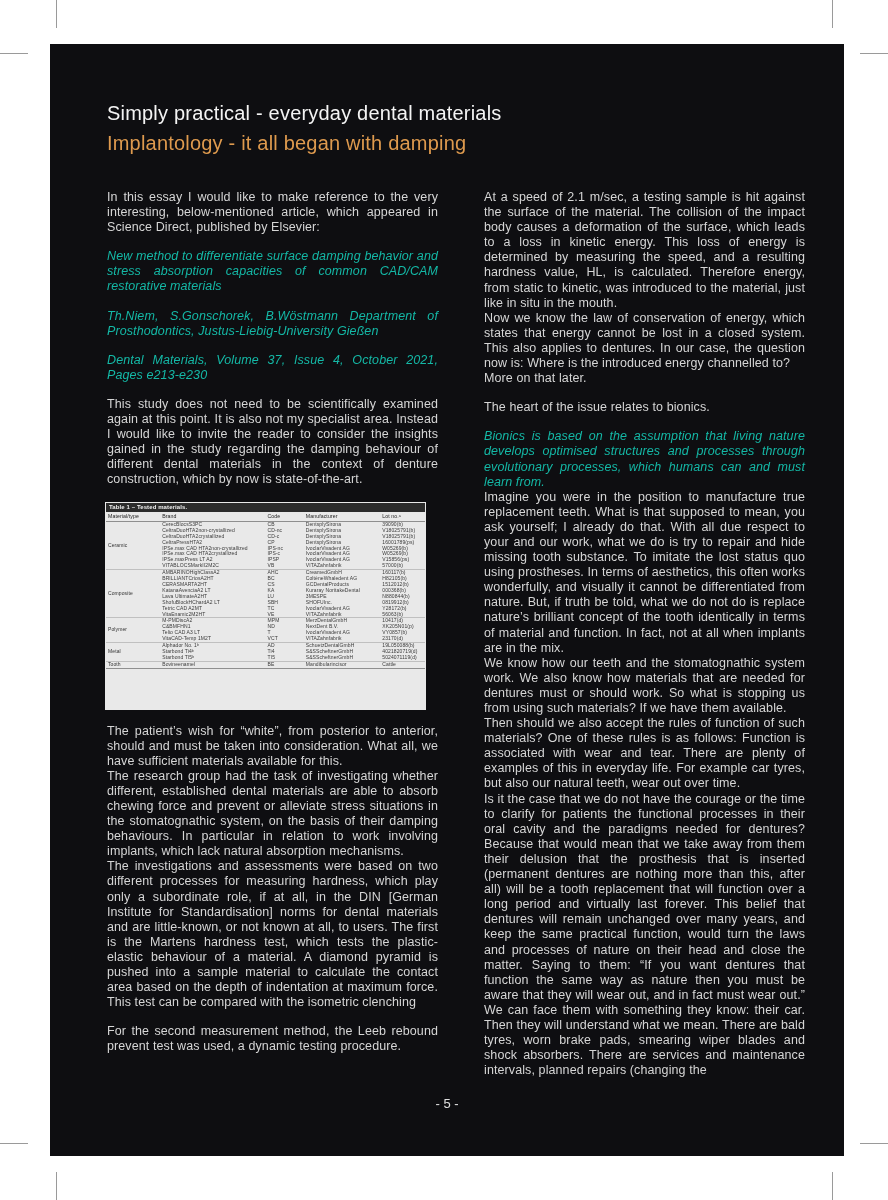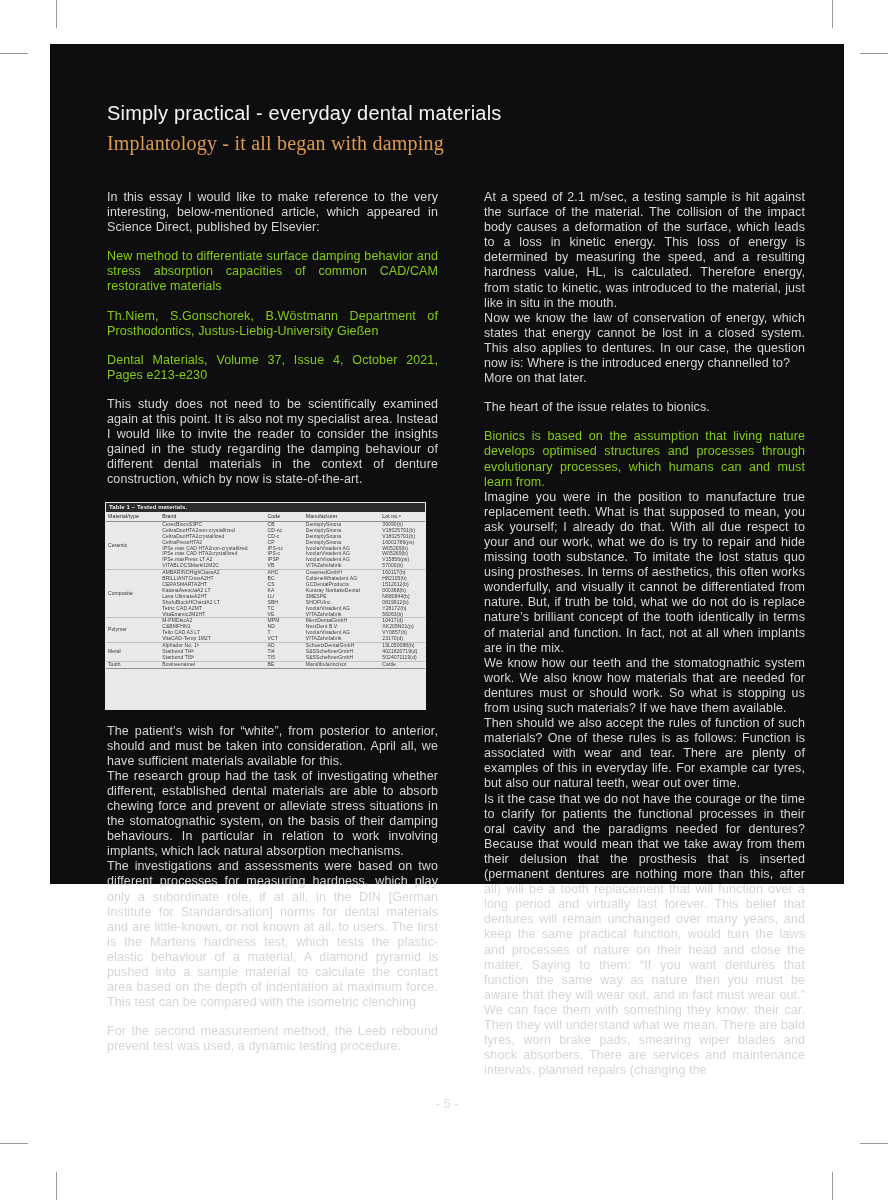--- a/index.html
+++ b/index.html
@@ -6,38 +6,38 @@
   body{
     width:888px;height:1200px;position:relative;background:#ffffff;
     font-family:"Liberation Sans","DejaVu Sans",sans-serif;overflow:hidden;
   }
   
   .crop{position:absolute;background:#9a9a9a;}
   .crop.v{width:1px;height:28px;}
   .crop.h{height:1px;width:28px;}
   
   .page{
-    position:absolute;left:50px;top:44px;width:794px;height:840px;
+    position:absolute;left:50px;top:44px;width:794px;height:1112px;
     background:#0e0e11;color:#d8d8d8;
   }
   .page-title{
     position:absolute;left:57px;top:56px;width:600px;
     font-size:20px;line-height:26px;color:#f4f4f4;letter-spacing:0.2px;
   }
   .page-subtitle{
     position:absolute;left:57px;top:86px;width:600px;
     font-size:20px;line-height:26px;color:#de9a4e;letter-spacing:0.2px;
   }
   .col{position:absolute;top:146px;font-size:12.5px;line-height:15.1px;
        text-align:justify;color:#d6d6d6;letter-spacing:0.1px;}
   .col-left{left:57px;width:331px;}
   .col-right{left:434px;width:321px;}
   .col p{margin:0;}
   .mb{margin-bottom:14px !important;}
-  .orange{color:#84cc16;}
+  .orange{color:#14b8a6;font-style:italic;}
   
   .figure{
     width:321px;background:#e9e9e9;color:#2d2d2d;margin:0 0 14px -2px;
     height:208px;box-sizing:border-box;padding:1px;
   }
   .tbl-caption{
     background:#2c2c2c;color:#efefef;font-weight:bold;
     font-size:6px;line-height:7px;padding:1px 3px;
   }
   table.materials{
@@ -67,21 +67,21 @@
 <div class="crop v" style="left:832px;top:0;"></div>
 <div class="crop h" style="left:860px;top:53px;"></div>
 <div class="crop v" style="left:56px;top:1172px;"></div>
 <div class="crop h" style="left:0;top:1143px;"></div>
 <div class="crop v" style="left:832px;top:1172px;"></div>
 <div class="crop h" style="left:860px;top:1143px;"></div>
 
 <div class="page">
 
   <h1 class="page-title" style="margin:0;font-weight:normal;">Simply practical - everyday dental materials</h1>
-  <h2 class="page-subtitle" style="margin:0;font-weight:normal;font-family:Liberation Serif, serif;">Implantology - it all began with damping</h2>
+  <h2 class="page-subtitle" style="margin:0;font-weight:normal;">Implantology - it all began with damping</h2>
 
   <div class="col col-left">
     <p class="mb">In this essay I would like to make reference to the very interesting, below-mentioned article, which appeared in Science Direct, published by Elsevier:</p>
     <p class="orange mb">New method to differentiate surface damping behavior and stress absorption capacities of common CAD/CAM restorative materials</p>
     <p class="orange mb">Th.Niem, S.Gonschorek, B.Wöstmann Department of Prosthodontics, Justus-Liebig-University Gießen</p>
     <p class="orange mb">Dental Materials, Volume 37, Issue 4, October 2021, Pages e213-e230</p>
     <p class="mb">This study does not need to be scientifically examined again at this point. It is also not my specialist area. Instead I would like to invite the reader to consider the insights gained in the study regarding the damping behaviour of different dental materials in the context of denture construction, which by now is state-of-the-art.</p>
 
     <div class="figure">
       <div class="tbl-caption">Table 1 – Tested materials.</div>
@@ -249,21 +249,21 @@
               <td rowspan="1" class="type-cell">Tooth</td>
               <td>Bovineenamel</td>
               <td>BE</td>
               <td>Mandibularincisor</td>
               <td>Cattle</td>
             </tr>
           </tbody>
       </table>
     </div>
 
-    <p>The patient’s wish for “white”, from posterior to anterior, should and must be taken into consideration. April all, we have sufficient materials available for this.</p>
+    <p>The patient’s wish for “white”, from posterior to anterior, should and must be taken into consideration. What all, we have sufficient materials available for this.</p>
     <p>The research group had the task of investigating whether different, established dental materials are able to absorb chewing force and prevent or alleviate stress situations in the stomatognathic system, on the basis of their damping behaviours. In particular in relation to work involving implants, which lack natural absorption mechanisms.</p>
     <p class="mb">The investigations and assessments were based on two different processes for measuring hardness, which play only a subordinate role, if at all, in the DIN [German Institute for Standardisation] norms for dental materials and are little-known, or not known at all, to users. The first is the Martens hardness test, which tests the plastic-elastic behaviour of a material. A diamond pyramid is pushed into a sample material to calculate the contact area based on the depth of indentation at maximum force. This test can be compared with the isometric clenching</p>
     <p>For the second measurement method, the Leeb rebound prevent test was used, a dynamic testing procedure.</p>
   </div>
 
   <div class="col col-right">
     <p>At a speed of 2.1 m/sec, a testing sample is hit against the surface of the material. The collision of the impact body causes a deformation of the surface, which leads to a loss in kinetic energy. This loss of energy is determined by measuring the speed, and a resulting hardness value, HL, is calculated. Therefore energy, from static to kinetic, was introduced to the material, just like in situ in the mouth.</p>
     <p>Now we know the law of conservation of energy, which states that energy cannot be lost in a closed system. This also applies to dentures. In our case, the question now is: Where is the introduced energy channelled to?</p>
     <p class="mb">More on that later.</p>
     <p class="mb">The heart of the issue relates to bionics.</p>

